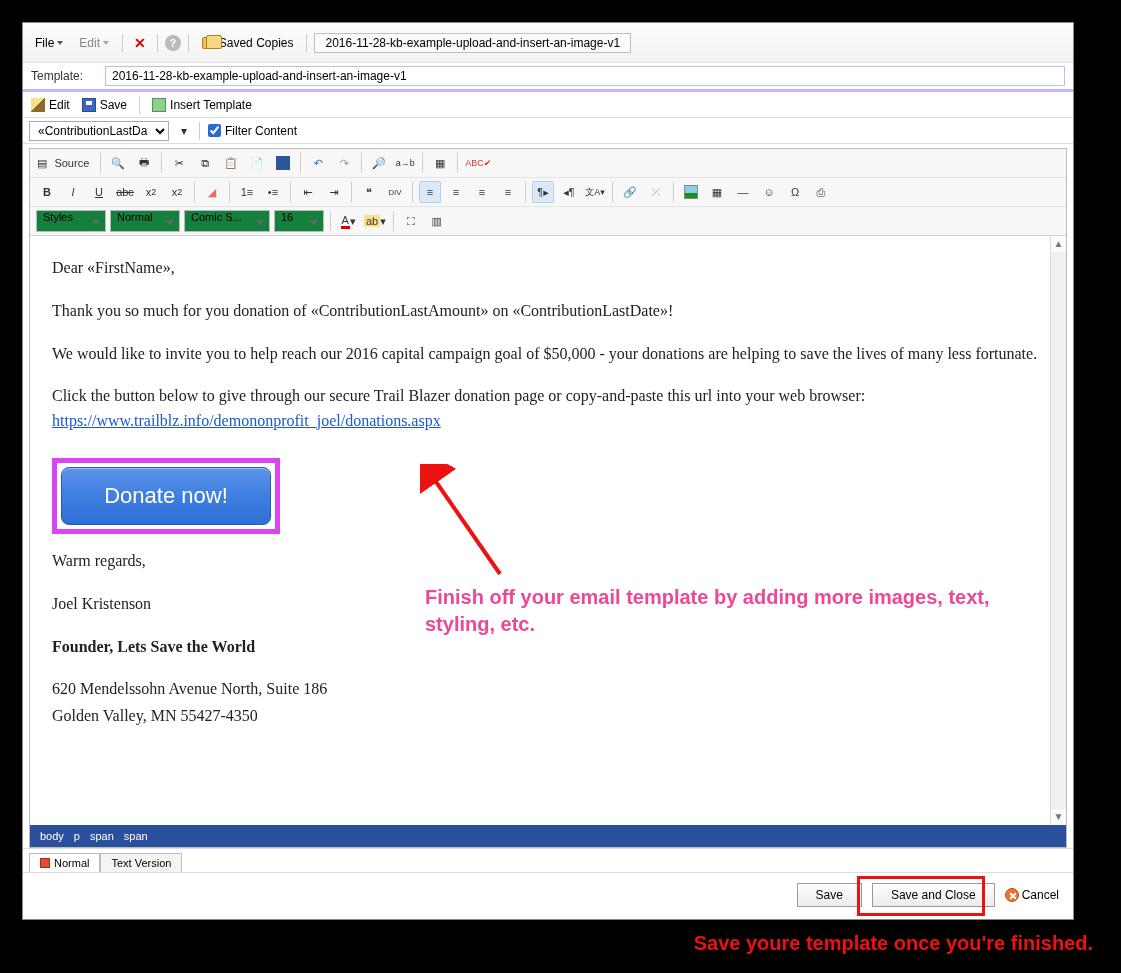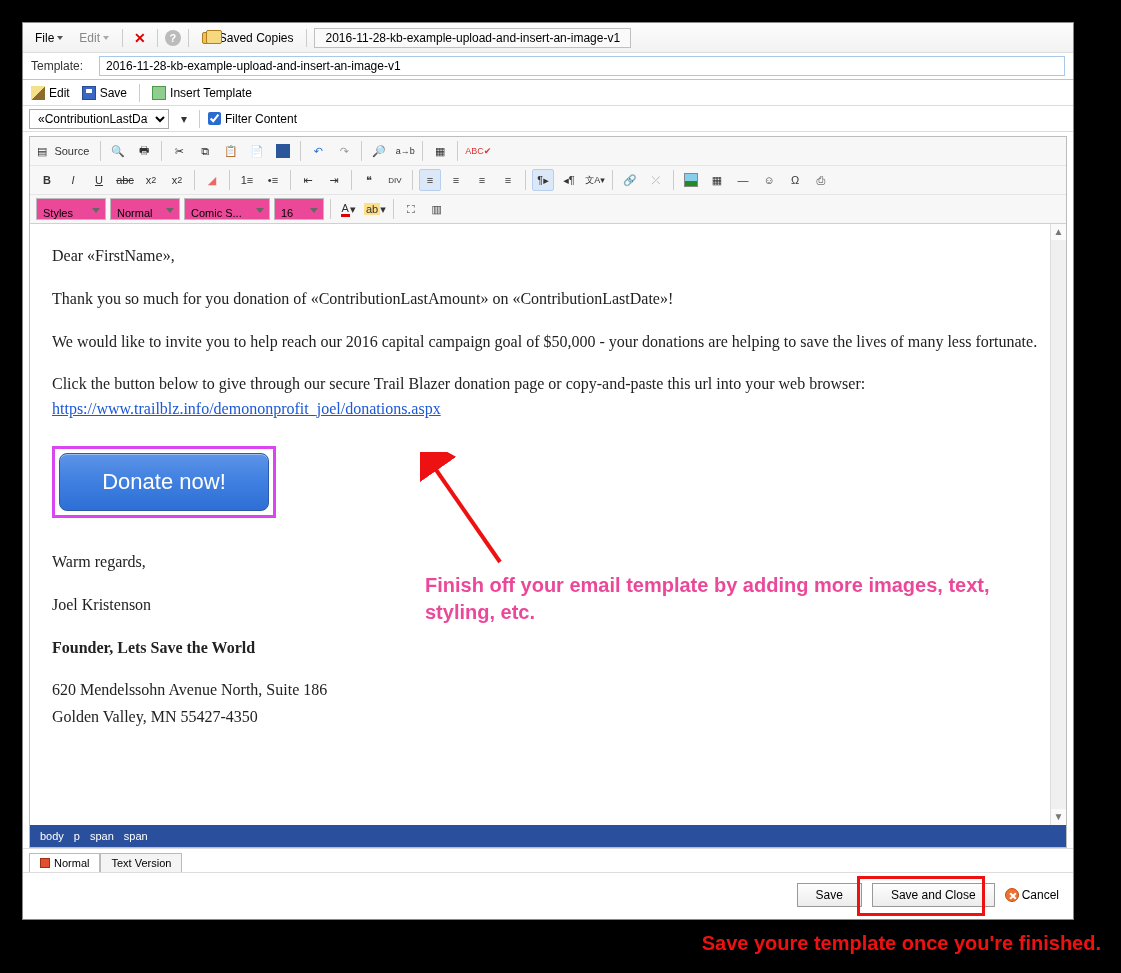--- a/index.html
+++ b/index.html
@@ -20,21 +20,21 @@
     height: 898px;
     background: #fff;
     border: 1px solid #888;
     display: flex;
     flex-direction: column;
   }
   
   .menubar {
     display: flex;
     align-items: center;
-    height: 30px;
+    height: 40px;
     padding: 0 6px;
     gap: 4px;
     background: linear-gradient(#fdfdfd,#f2f2f2);
     border-bottom: 1px solid #ddd;
   }
   .menubar .menuitem {
     padding: 2px 6px;
     display: flex;
     align-items: center;
     gap: 3px;
@@ -50,21 +50,21 @@
     background:#bbb;color:#fff;font-weight:bold;font-size:11px;
     align-items:center;justify-content:center;
   }
   .copies-icon{display:inline-block;width:14px;height:12px;background:#f0c050;border:1px solid #b08020;border-radius:2px;position:relative;}
   .copies-icon::after{content:"";position:absolute;left:3px;top:-3px;width:14px;height:12px;background:#f6d880;border:1px solid #b08020;border-radius:2px;}
   .title-tab {
     border:1px solid #c0c0c0; padding:2px 10px; background:#fafafa;
   }
   
   .field-row {
-    display:flex;align-items:center;padding:3px 8px;gap:0;border-bottom:1px solid #c4b5fd;
+    display:flex;align-items:center;padding:3px 8px;gap:6px;border-bottom:3px solid #c4b5fd;
   }
   .field-label{width:68px;color:#333;}
   .field-input{
     flex:1;border:1px solid #a9c7e8;background:#fff;height:20px;padding:0 6px;font-size:12px;
   }
   
   .toolbar2 {
     display:flex;align-items:center;height:26px;padding:0 8px;gap:12px;
     border-bottom:1px solid #ddd;
   }
@@ -92,37 +92,37 @@
   }
   .rte-row{display:flex;align-items:center;flex-wrap:nowrap;padding:3px 6px;gap:4px;}
   .rte-row + .rte-row{border-top:1px solid #e5e5e5;}
   .tbtn{
     min-width:22px;height:22px;display:inline-flex;align-items:center;justify-content:center;
     border:1px solid transparent;border-radius:2px;cursor:default;color:#333;
   }
   .vsep{width:1px;height:20px;background:#ccc;margin:0 2px;}
   .tlabel{padding:0 4px;}
   .combo{
-    height:22px;border:1px solid #bbb;background:#ec4899;display:inline-flex;align-items:flex-end;
+    height:22px;border:1px solid #bbb;background:#15803d;display:inline-flex;align-items:flex-start;
     padding:0 18px 0 6px;position:relative;min-width:70px;
   }
   .combo::after{
     content:"";position:absolute;right:5px;top:9px;width:0;height:0;
     border-left:4px solid transparent;border-right:4px solid transparent;border-top:5px solid #666;
   }
   .sw{display:inline-block;width:14px;height:14px;}
   
   .editor-body{
     flex:1;background:#fff;padding:20px 22px;overflow:auto;
     font-family:"Comic Sans MS","Comic Sans",cursive;font-size:16px;color:#222;line-height:1.55;
     position:relative;
   }
   .editor-body p{margin:0 0 18px 0;}
   .editor-body a{color:#1b57d6;text-decoration:underline;}
-  .donate-wrap{border:3px solid #d946ef;padding:4px;display:inline-block;margin:6px 0 32px 0;}
+  .donate-wrap{border:5px solid #d946ef;padding:4px;display:inline-block;margin:6px 0 15px 0;}
   .donate-btn{
     display:inline-flex;align-items:center;justify-content:center;
     width:210px;height:58px;border-radius:8px;
     background:linear-gradient(#5c94e8,#3f7fe0 50%,#2e6fd6);
     border:1px solid #2b5aa8;color:#fff;font-size:22px;font-family:"Segoe UI",sans-serif;
     box-shadow:inset 0 1px 0 rgba(255,255,255,.4);
   }
   
   .annot{
     position:absolute;color:#ec4899;font-weight:bold;font-family:"Segoe UI",sans-serif;
@@ -157,21 +157,21 @@
     content:"";position:absolute;left:3px;top:6px;width:8px;height:2px;background:#fff;
   }
   .cancel-ico::before{transform:rotate(45deg);}
   .cancel-ico::after{transform:rotate(-45deg);}
   .footer .savebox{
     position:absolute;border:3px solid #e11;pointer-events:none;
     right:88px;top:3px;width:128px;height:40px;
   }
   
   .outside-caption{
-    position:absolute;right:20px;top:932px;color:#e11;font-weight:bold;font-size:20px;font-family:"Segoe UI",sans-serif;
+    position:absolute;right:28px;top:932px;color:#e11;font-weight:bold;font-size:20px;font-family:"Segoe UI",sans-serif;
   }
   .strike{text-decoration:line-through;}
   .sub{vertical-align:sub;font-size:9px;}
   .sup{vertical-align:super;font-size:9px;}
   
   .scroll-stub{position:absolute;right:0;top:0;bottom:0;width:16px;background:#f0f0f0;border-left:1px solid #ddd;}
   .scroll-stub .arrow{height:16px;display:flex;align-items:center;justify-content:center;color:#777;font-size:10px;background:#fafafa;}
 </style>
 </head>
 <body>

